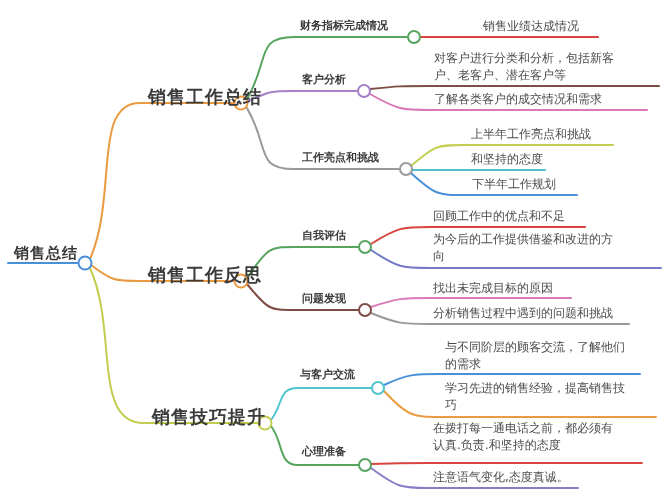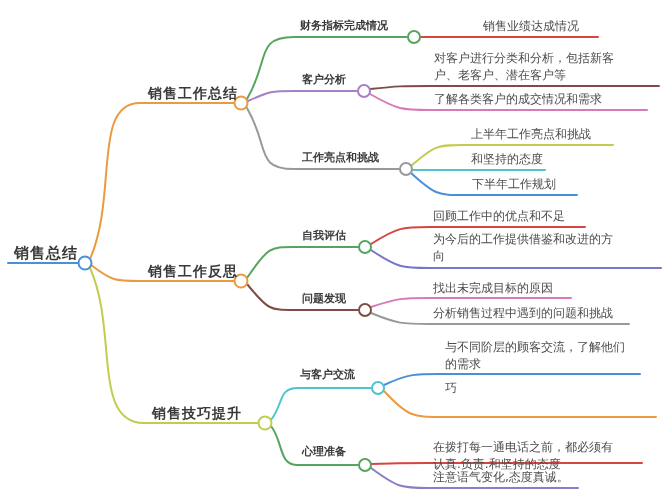--- a/index.html
+++ b/index.html
@@ -1,21 +1,21 @@
 <!DOCTYPE html>
 <html><head>
 <meta charset="utf-8">
 <style>
   html,body{margin:0;padding:0;background:#ffffff;}
   .canvas{position:relative;width:669px;height:500px;background:#ffffff;overflow:hidden;
           font-family:"DejaVu Sans",sans-serif;}
   .canvas svg{position:absolute;left:0;top:0;}
   .node{position:absolute;font-weight:bold;color:#3a3a3a;font-size:11px;white-space:nowrap;cursor:default;}
   .root-node{font-size:15px;letter-spacing:1px;}
-  .branch-node{font-size:14px;letter-spacing:1px;}
+  .branch-node{font-size:18px;letter-spacing:1px;}
   .leaf{position:absolute;font-weight:normal;color:#4c4c4c;font-size:12px;line-height:16.5px;white-space:nowrap;}
 </style>
 </head>
 <body>
 
 <div class="canvas">
 
   <svg width="669" height="500" viewBox="0 0 669 500">
     <g fill="none" stroke-width="2" stroke-linecap="round">
 
@@ -113,24 +113,25 @@
   </div>
   <div class="leaf" style="left:433px;top:305px">
     <div>分析销售过程中遇到的问题和挑战</div>
   </div>
 
   <div class="leaf" style="left:445px;top:339px">
     <div>与不同阶层的顾客交流，了解他们</div>
     <div>的需求</div>
   </div>
   <div class="leaf" style="left:445px;top:380px">
+    <div>学习先进的销售经验，提高销售技</div>
     <div>巧</div>
   </div>
 
-  <div class="leaf" style="left:433px;top:439px">
+  <div class="leaf" style="left:433px;top:420px">
     <div>在拨打每一通电话之前，都必须有</div>
     <div>认真.负责.和坚持的态度</div>
   </div>
   <div class="leaf" style="left:433px;top:469px">
     <div>注意语气变化,态度真诚。</div>
   </div>
 
 </div>
 
 </body></html>

